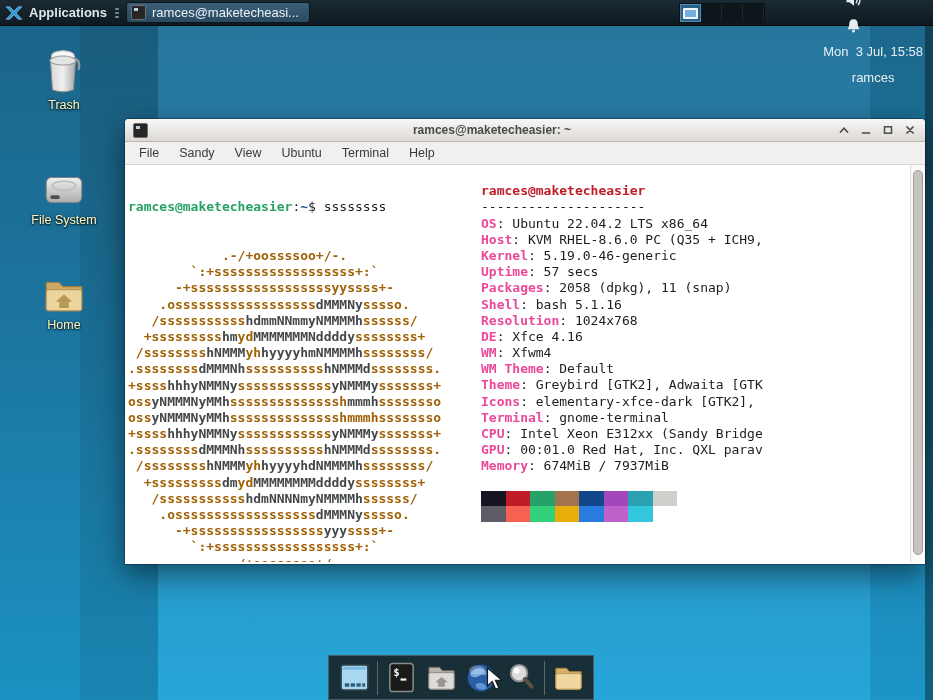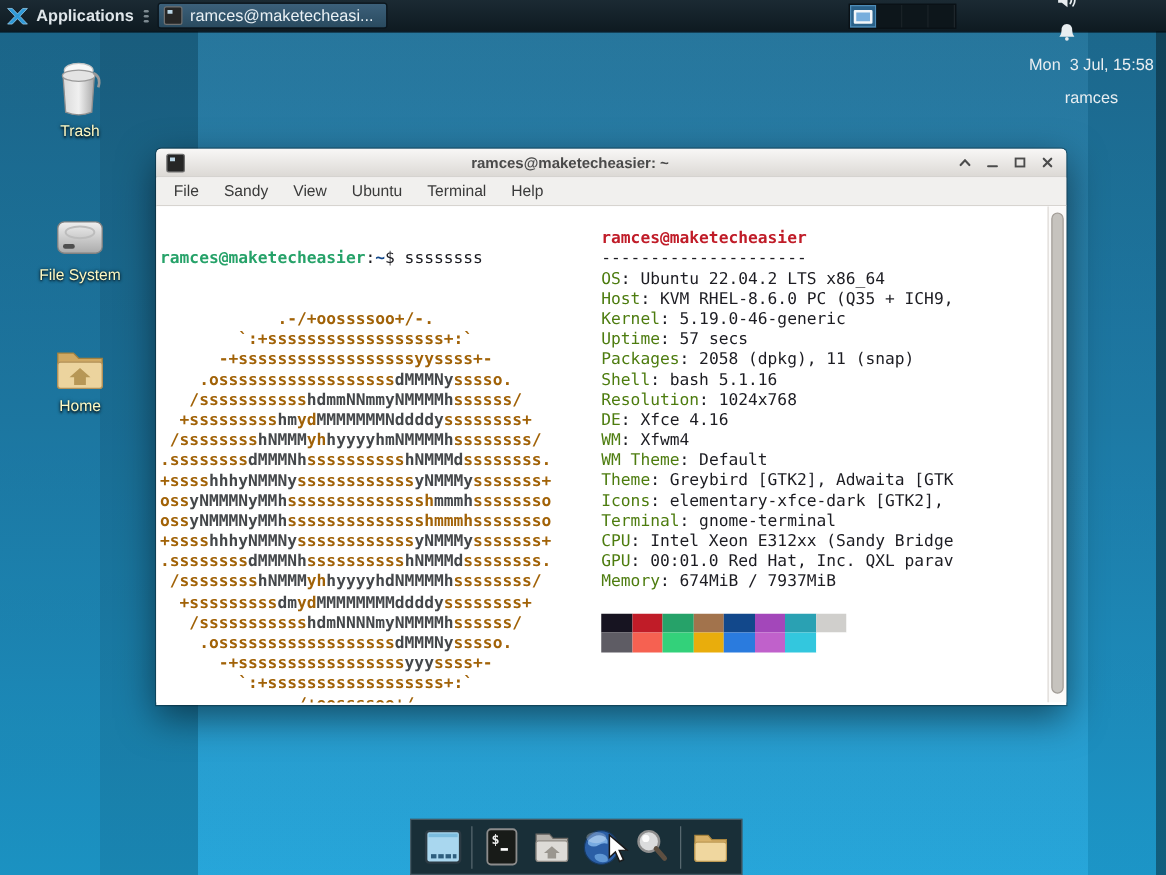--- a/index.html
+++ b/index.html
@@ -58,21 +58,21 @@
   .tray svg { display:block; }
   
   .dicon { position:absolute; width:90px; text-align:center; cursor:default; }
   .dicon .glyph { height:50px; display:flex; align-items:flex-end; justify-content:center; }
   .dicon .dlabel {
     margin-top:3px; color:#fef9c3; font-size:12.5px;
     text-shadow: 0 1px 2px rgba(0,0,0,0.95), 0 0 3px rgba(0,0,0,0.6);
   }
   
   .window {
-    position:absolute; left:125px; top:119px; width:728px; height:445px; z-index:20;
+    position:absolute; left:125px; top:119px; width:800px; height:445px; z-index:20;
     background:#ffffff; border-radius:4px 4px 0 0;
     box-shadow: 0 10px 30px rgba(0,0,0,0.5), 0 0 0 1px rgba(0,0,0,0.28);
   }
   .titlebar {
     height:23px; display:flex; align-items:center; padding:0 8px;
     background:linear-gradient(#f8f7f6, #dcd9d5);
     border-bottom:1px solid #bcb8b3; border-radius:4px 4px 0 0;
   }
   .tb-title { flex:1; text-align:center; font-size:12px; font-weight:bold; color:#4a4a4a;
     overflow:hidden; white-space:nowrap; }
@@ -91,21 +91,21 @@
   }
   .term { position:absolute; left:3px; top:2px; white-space:pre; }
   .aline { height:16.2px; font-weight:bold; }
   .seg-r { color:#a16207; }
   .seg-d { color:#45484b; }
   .p-green { color:#26a269; font-weight:bold; }
   .p-blue  { color:#12488b; font-weight:bold; }
   .info-col { position:absolute; left:356px; top:18.2px; white-space:pre; }
   .iline { height:16.2px; }
   .info-title { color:#c01c28; font-weight:bold; }
-  .ilabel { color:#4d7c0f; font-weight:normal; }
+  .ilabel { color:#ec4899; font-weight:bold; }
   .blank-line { height:16.2px; }
   .prow { display:flex; height:15.4px; }
   .prow .swatch { width:24.5px; height:15.4px; }
   .scrollbar {
     position:absolute; right:0; top:0; bottom:0; width:15px;
     background:#fbfaf9; border-left:1px solid #dedad6;
   }
   .scroll-thumb {
     position:absolute; left:2px; right:2px; top:5px; bottom:7px;
     background:#c6c3be; border:1px solid #a29d97; border-radius:7px;

